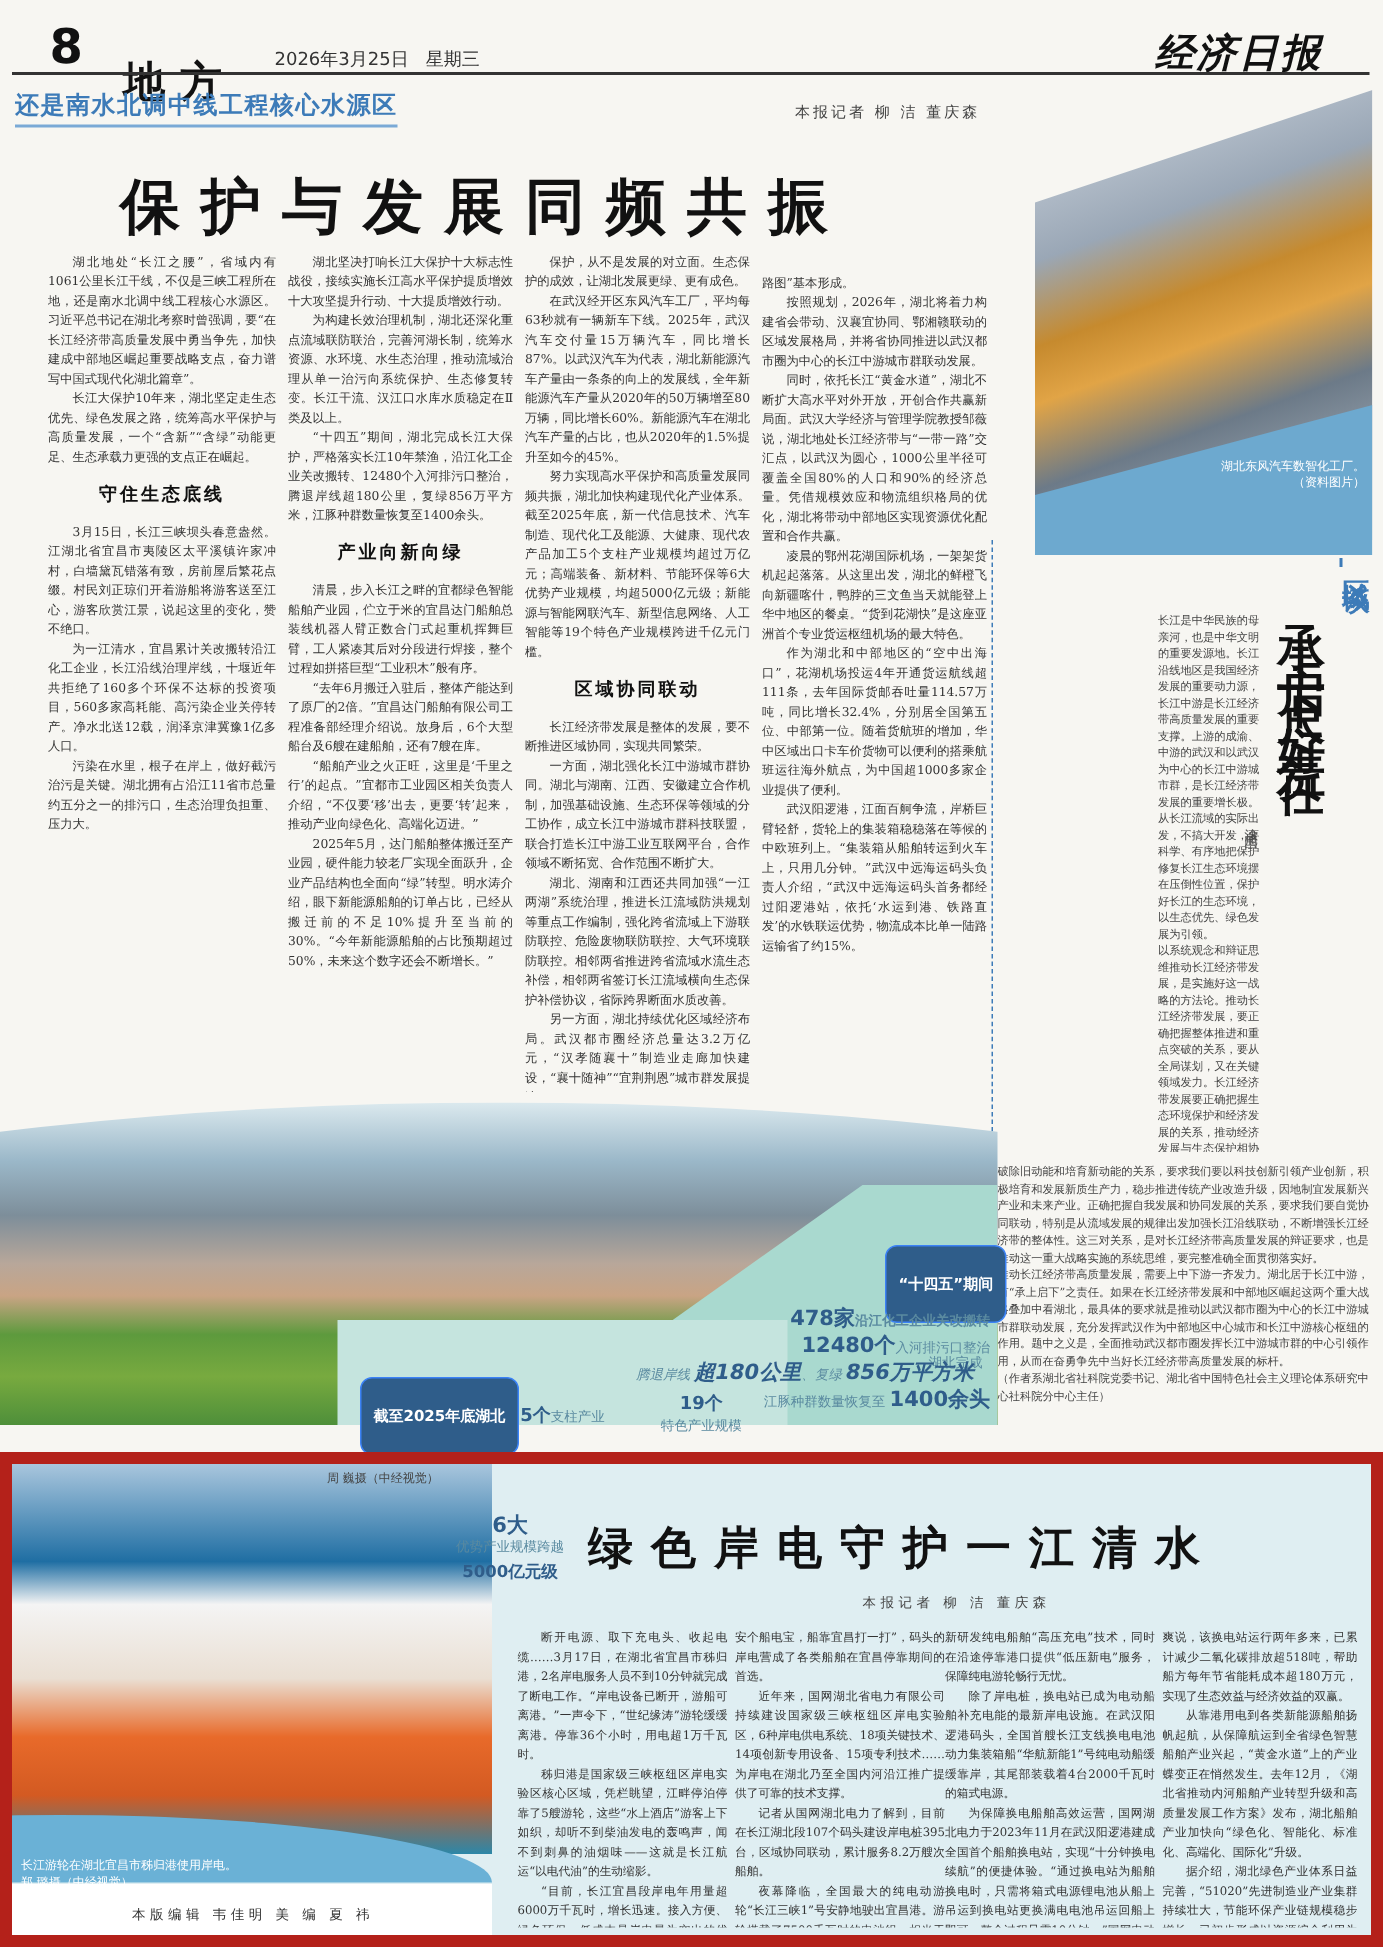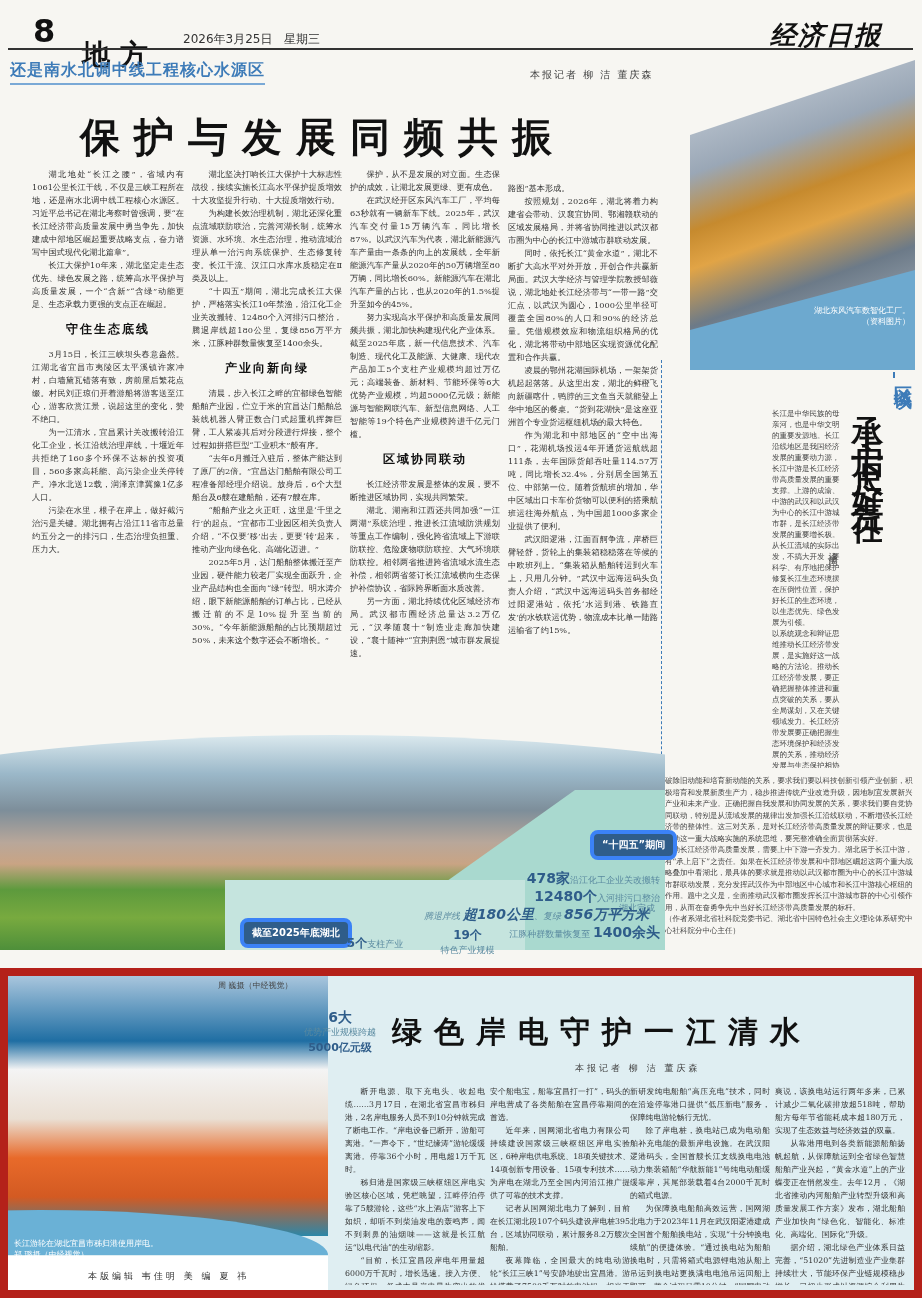--- a/index.html
+++ b/index.html
@@ -33,21 +33,21 @@
   .column-author { position: absolute; left: 826px; top: 545px; font-size: 9px; writing-mode: vertical-rl; color: #555; letter-spacing: 3px; }
   .col-right { position: absolute; left: 772px; top: 408px; width: 72px; font-size: 7.5px; line-height: 11px; color: #444; overflow: hidden; }
   .col-right-wide { position: absolute; left: 665px; top: 775px; width: 250px; font-size: 7.5px; line-height: 11.5px; color: #444; overflow: hidden; }
   .dash-divider { position: absolute; left: 661px; top: 360px; width: 0; height: 590px; border-left: 1px dashed #3d7bb8; }
 
   .photo-city { position: absolute; left: 0; top: 735px; width: 665px; height: 215px;
     background: linear-gradient(180deg, #dbe9ee 0%, #9bb8c9 18%, #7d8e9a 35%, #b8a79a 50%, #c9a484 60%, #5d9a3d 72%, #78aa3f 85%, #4e8f3a 100%);
     clip-path: ellipse(120% 100% at 50% 100%); }
   .info-panel { position: absolute; left: 440px; top: 790px; width: 225px; height: 160px; background: #a9d9cf; clip-path: polygon(60% 0, 100% 0, 100% 100%, 0 100%, 0 60%); }
   .info-panel-2 { position: absolute; left: 225px; top: 880px; width: 300px; height: 70px; background: #c5e4de; }
-  .pill { position: absolute; background: #2f5d8a; color: #fff; font: bold 10px "DejaVu Sans", sans-serif; padding: 4px 8px; border-radius: 8px; border: 4px solid #3b82f6; }
+  .pill { position: absolute; background: #2f5d8a; color: #fff; font: bold 10px "DejaVu Sans", sans-serif; padding: 18px 8px; border-radius: 8px; border: 1px solid #3b82f6; }
   .stat-line { position: absolute; font: 9px "DejaVu Sans", sans-serif; color: #5a8aa0; white-space: nowrap; text-align: right; }
   .stat-line b { color: #2f5d8a; font-size: 14px; }
   .stat-box { position: absolute; font: 9px "DejaVu Sans", sans-serif; color: #5a8aa0; text-align: center; line-height: 14px; }
   .stat-box b { color: #2f5d8a; font-size: 12px; }
 
   .feature-box { position: absolute; left: 0; top: 968px; width: 922px; height: 330px; border: 8px solid #b4211a; background: #dfeef2; }
   .photo-ship { position: absolute; left: 8px; top: 976px; width: 320px; height: 260px;
     background: linear-gradient(180deg, #a9c6dd 0%, #1f6ea3 25%, #f4f4f4 36%, #eadfd3 55%, #e86a2a 70%, #d35a22 85%, #2c87a8 100%); }
   .ship-wave { position: absolute; left: 8px; top: 1205px; width: 320px; height: 50px; background: #6ab1d6; clip-path: ellipse(90% 90% at 10% 100%); }
   .feature-footer { position: absolute; left: 8px; top: 1256px; width: 320px; height: 34px; background: #fff; }
@@ -95,20 +95,21 @@
   <p>“船舶产业之火正旺，这里是‘千里之行’的起点。”宜都市工业园区相关负责人介绍，“不仅要‘移’出去，更要‘转’起来，推动产业向绿色化、高端化迈进。”</p>
   <p>2025年5月，达门船舶整体搬迁至产业园，硬件能力较老厂实现全面跃升，企业产品结构也全面向“绿”转型。明水涛介绍，眼下新能源船舶的订单占比，已经从搬迁前的不足10%提升至当前的30%。“今年新能源船舶的占比预期超过50%，未来这个数字还会不断增长。”</p>
 </div>
 
 <div class="col" style="left:350px;top:168px;width:150px;height:560px;">
   <p>保护，从不是发展的对立面。生态保护的成效，让湖北发展更绿、更有成色。</p>
   <p>在武汉经开区东风汽车工厂，平均每63秒就有一辆新车下线。2025年，武汉汽车交付量15万辆汽车，同比增长87%。以武汉汽车为代表，湖北新能源汽车产量由一条条的向上的发展线，全年新能源汽车产量从2020年的50万辆增至80万辆，同比增长60%。新能源汽车在湖北汽车产量的占比，也从2020年的1.5%提升至如今的45%。</p>
   <p>努力实现高水平保护和高质量发展同频共振，湖北加快构建现代化产业体系。截至2025年底，新一代信息技术、汽车制造、现代化工及能源、大健康、现代农产品加工5个支柱产业规模均超过万亿元；高端装备、新材料、节能环保等6大优势产业规模，均超5000亿元级；新能源与智能网联汽车、新型信息网络、人工智能等19个特色产业规模跨进千亿元门槛。</p>
   <div class="subhead">区域协同联动</div>
   <p>长江经济带发展是整体的发展，要不断推进区域协同，实现共同繁荣。</p>
+  <p>一方面，湖北强化长江中游城市群协同。湖北与湖南、江西、安徽建立合作机制，加强基础设施、生态环保等领域的分工协作，成立长江中游城市群科技联盟，联合打造长江中游工业互联网平台，合作领域不断拓宽、合作范围不断扩大。</p>
   <p>湖北、湖南和江西还共同加强“一江两湖”系统治理，推进长江流域防洪规划等重点工作编制，强化跨省流域上下游联防联控、危险废物联防联控、大气环境联防联控。相邻两省推进跨省流域水流生态补偿，相邻两省签订长江流域横向生态保护补偿协议，省际跨界断面水质改善。</p>
   <p>另一方面，湖北持续优化区域经济布局。武汉都市圈经济总量达3.2万亿元，“汉孝随襄十”制造业走廊加快建设，“襄十随神”“宜荆荆恩”城市群发展提速。</p>
 
 </div>
 
 <div class="col" style="left:508px;top:182px;width:150px;height:455px;">
   <p style="text-indent:0">路图”基本形成。</p>
   <p>按照规划，2026年，湖北将着力构建省会带动、汉襄宜协同、鄂湘赣联动的区域发展格局，并将省协同推进以武汉都市圈为中心的长江中游城市群联动发展。</p>
   <p>同时，依托长江“黄金水道”，湖北不断扩大高水平对外开放，开创合作共赢新局面。武汉大学经济与管理学院教授邹薇说，湖北地处长江经济带与“一带一路”交汇点，以武汉为圆心，1000公里半径可覆盖全国80%的人口和90%的经济总量。凭借规模效应和物流组织格局的优化，湖北将带动中部地区实现资源优化配置和合作共赢。</p>
   <p>凌晨的鄂州花湖国际机场，一架架货机起起落落。从这里出发，湖北的鲜橙飞向新疆喀什，鸭脖的三文鱼当天就能登上华中地区的餐桌。“货到花湖快”是这座亚洲首个专业货运枢纽机场的最大特色。</p>
@@ -134,21 +135,21 @@
   <p>推动长江经济带高质量发展，需要上中下游一齐发力。湖北居于长江中游，有“承上启下”之责任。如果在长江经济带发展和中部地区崛起这两个重大战略叠加中看湖北，最具体的要求就是推动以武汉都市圈为中心的长江中游城市群联动发展，充分发挥武汉作为中部地区中心城市和长江中游核心枢纽的作用。题中之义是，全面推动武汉都市圈发挥长江中游城市群的中心引领作用，从而在奋勇争先中当好长江经济带高质量发展的标杆。</p>
   <p>（作者系湖北省社科院党委书记、湖北省中国特色社会主义理论体系研究中心社科院分中心主任）</p>
 </div>
 
 <div class="photo-city"></div>
 <div class="info-panel"></div>
 <div class="info-panel-2"></div>
 
 <div class="pill" style="left:590px;top:830px;">“十四五”期间</div>
 <div class="stat-line" style="left:560px;top:855px;width:95px;margin-top:47px;">湖北完成</div>
-<div class="stat-line" style="left:480px;top:870px;width:180px;"><b>478家</b><span>沿江化工企业关改搬转</span></div>
+<div class="stat-line" style="left:480px;top:870px;width:180px;font-weight:bold;"><b>478家</b><span>沿江化工企业关改搬转</span></div>
 <div class="stat-line" style="left:470px;top:888px;width:190px;"><b>12480个</b><span>入河排污口整治</span></div>
 <div class="stat-line" style="left:424px;top:906px;width:220px;font-style:italic;"><span>腾退岸线</span> <b>超180公里</b><span>、复绿</span> <b>856万平方米</b></div>
 <div class="stat-line" style="left:470px;top:924px;width:190px;"><span>江豚种群数量恢复至</span> <b>1400余头</b></div>
 
 <div class="pill" style="left:240px;top:918px;">截至2025年底湖北</div>
 <div class="stat-box" style="left:330px;top:936px;width:90px;"><b>5个</b><span>支柱产业</span></div>
 <div class="stat-box" style="left:420px;top:928px;width:95px;text-align:center;"><b>19个</b><br><span>特色产业规模</span></div>
 
 <div class="feature-box"></div>
 <div class="photo-ship"></div>

